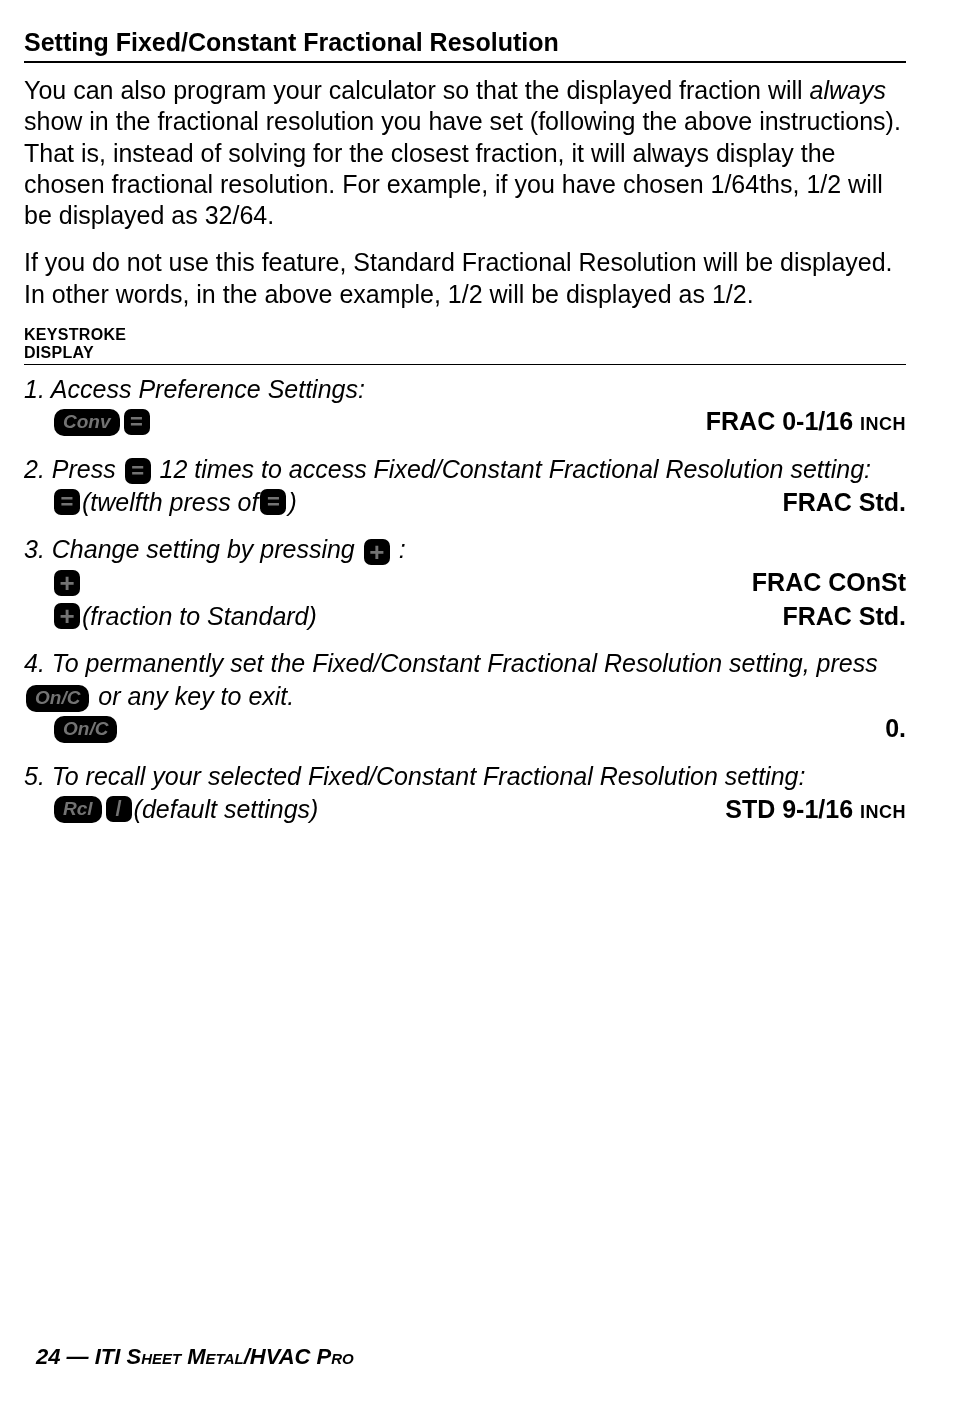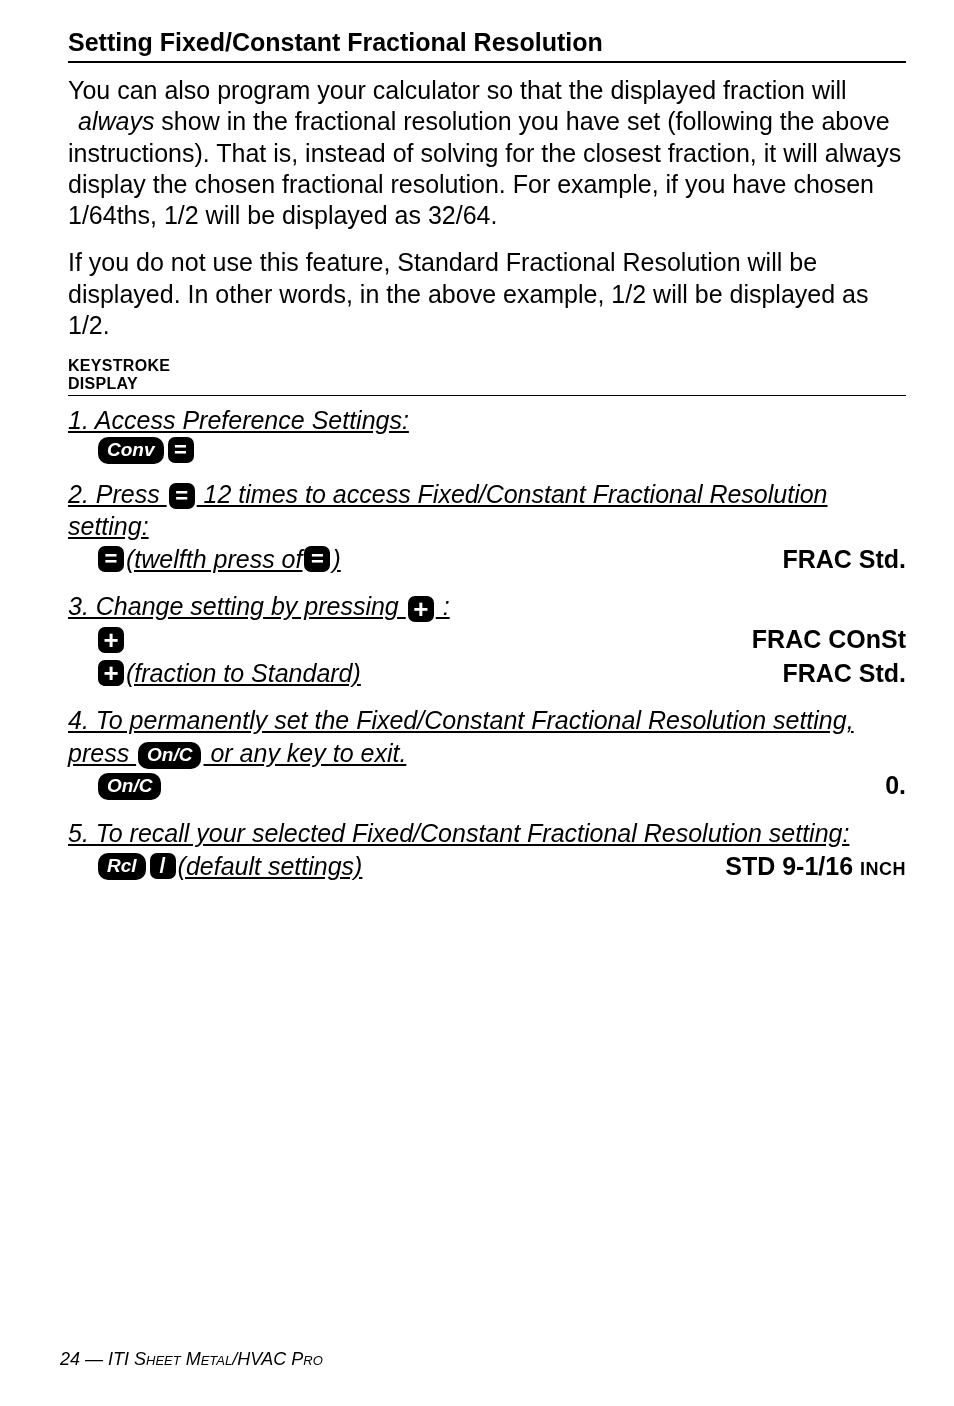--- a/index.html
+++ b/index.html
@@ -7,21 +7,21 @@
     margin: 0;
     padding: 0;
     font-family: Arial, Helvetica, sans-serif;
     background: #fff;
     color: #000;
   }
   .page {
     width: 954px;
     height: 1406px;
     box-sizing: border-box;
-    padding: 28px 48px 0 68px;
+    padding: 28px 48px 0 24px;
     position: relative;
     display: flex;
     flex-direction: column;
     border-radius: 29px;
   }
   .section-title {
     font-weight: bold;
     font-size: 25px;
     border-bottom: 2px solid #000;
     padding-bottom: 4px;
@@ -43,21 +43,20 @@
     letter-spacing: 0.3px;
     flex-direction: column;
   }
   .step {
     margin-bottom: 14px;
   }
   .step-first {
     font-style: italic;
     font-size: 25px;
     line-height: 1.3;
-    text-decoration: underline;
   }
   .step-line {
     display: flex;
     align-items: center;
     justify-content: space-between;
     font-size: 25px;
     line-height: 1.35;
   }
   .step-line .left { display: flex; align-items: center; flex-wrap: wrap; }
   .indent { padding-left: 28px; }
@@ -69,21 +68,21 @@
   .display-val .inch {
     font-size: 18px;
     font-variant: small-caps;
     letter-spacing: 0.5px;
   }
   .key {
     display: inline-flex;
     align-items: center;
     justify-content: center;
     background: #000;
-    color: #ffffff;
+    color: #737373;
     border-radius: 10px;
     font-style: italic;
     font-weight: bold;
     font-family: Arial, Helvetica, sans-serif;
     padding: 1px 10px 2px 10px;
     font-size: 21px;
     line-height: 1;
     min-width: 18px;
     height: 24px;
     vertical-align: middle;
@@ -96,27 +95,27 @@
     padding: 0;
     font-size: 26px;
     font-style: normal;
     font-weight: bold;
   }
   .key.round.eq { font-size: 22px; }
   .key.text { font-size: 19px; padding: 2px 9px 3px 9px; height: 22px; }
   .footer {
     position: absolute;
     bottom: 36px;
-    left: 60px;
-    font-size: 18px;
-    font-weight: normal;
+    left: 36px;
+    font-size: 22px;
+    font-weight: bold;
     font-style: italic;
   }
   .footer .sc { font-variant: small-caps; font-style: italic; }
-  .italic { font-style: italic; margin-left: 10px; }
+  .italic { font-style: italic; }
 </style>
 </head>
 <body>
 
 <div class="page">
 
   <div class="section-title">Setting Fixed/Constant Fractional Resolution</div>
 
   <p class="body-para">
     <span>You can also program your calculator so that the displayed fraction will </span><span class="italic">always</span><span> show in the fractional resolution you have set (following the above instructions). That is, instead of solving for the closest fraction, it will always display the chosen fractional resolution. For example, if you have chosen 1/64ths, 1/2 will be displayed as 32/64.</span>
@@ -130,20 +129,21 @@
     <span>DISPLAY</span>
   </div>
 
   <div class="step">
     <div class="step-first">1. Access Preference Settings:</div>
     <div class="step-line indent">
       <span class="left">
         <span class="key text">Conv</span>
         <span class="key round eq">=</span>
       </span>
+      <span class="display-val"><span>FRAC  0-1/16 </span><span class="inch">INCH</span></span>
     </div>
   </div>
 
   <div class="step">
     <div class="step-first">
       <span>2.  Press </span><span class="key round eq">=</span><span> 12 times to access Fixed/Constant Fractional Resolution setting:</span>
     </div>
     <div class="step-line indent">
       <span class="left step-first">
         <span class="key round eq">=</span>

